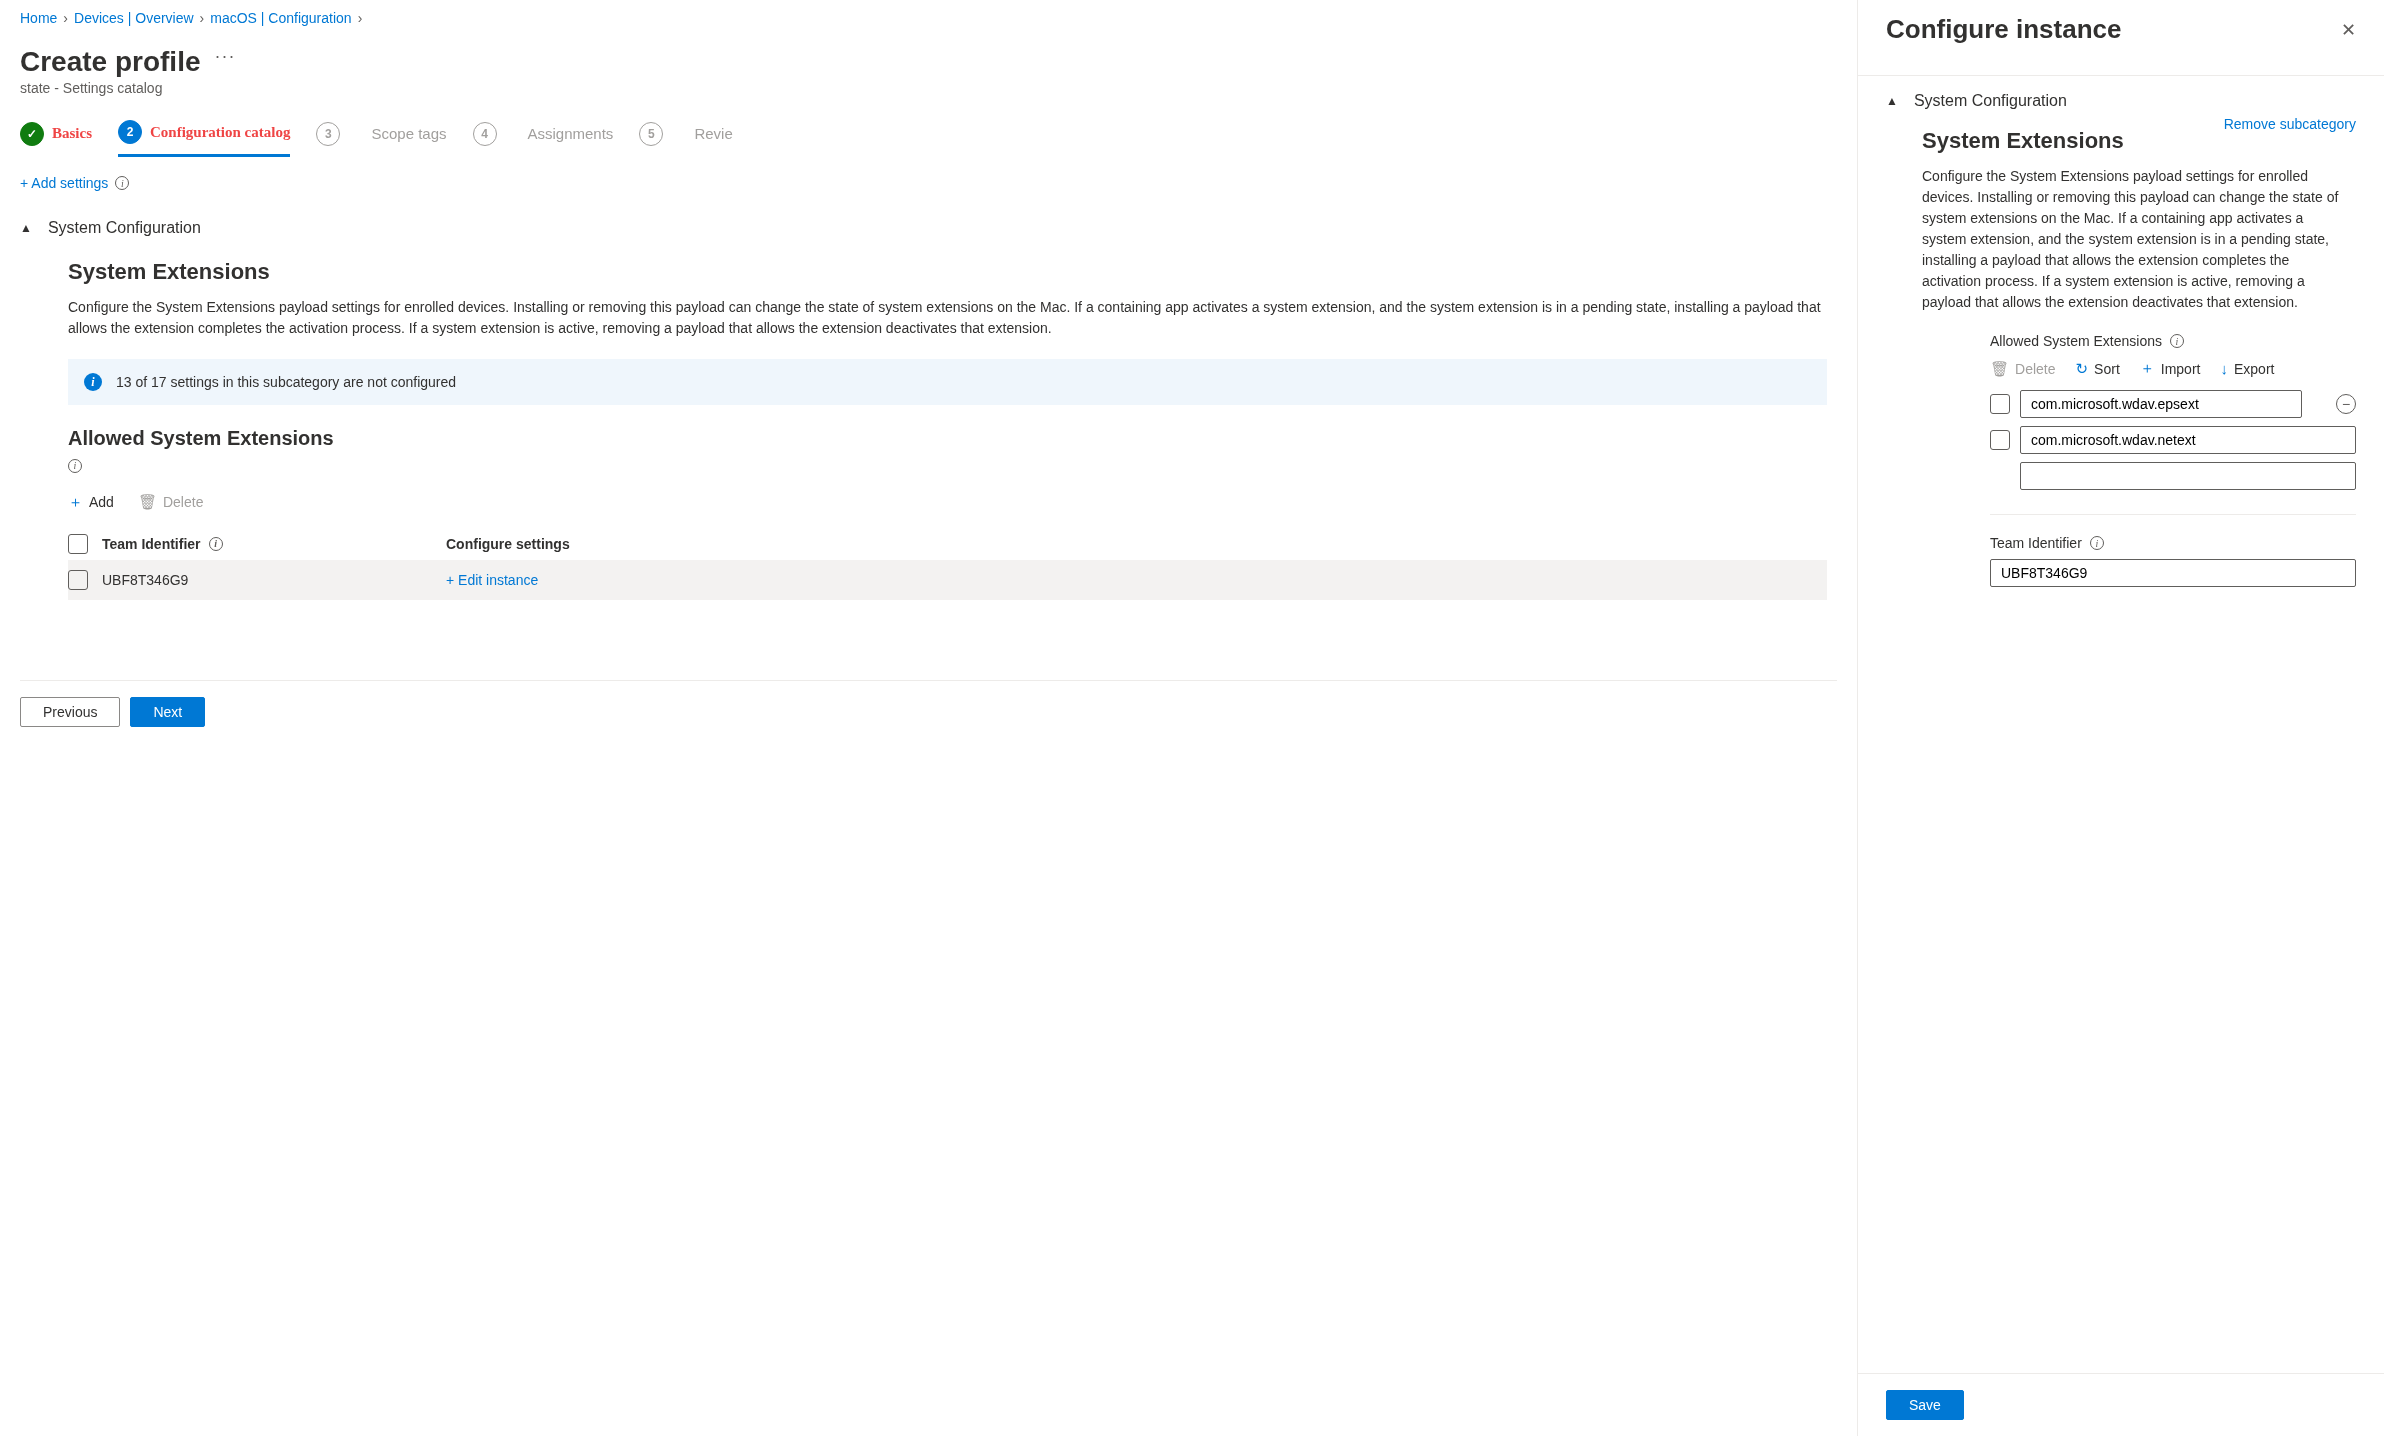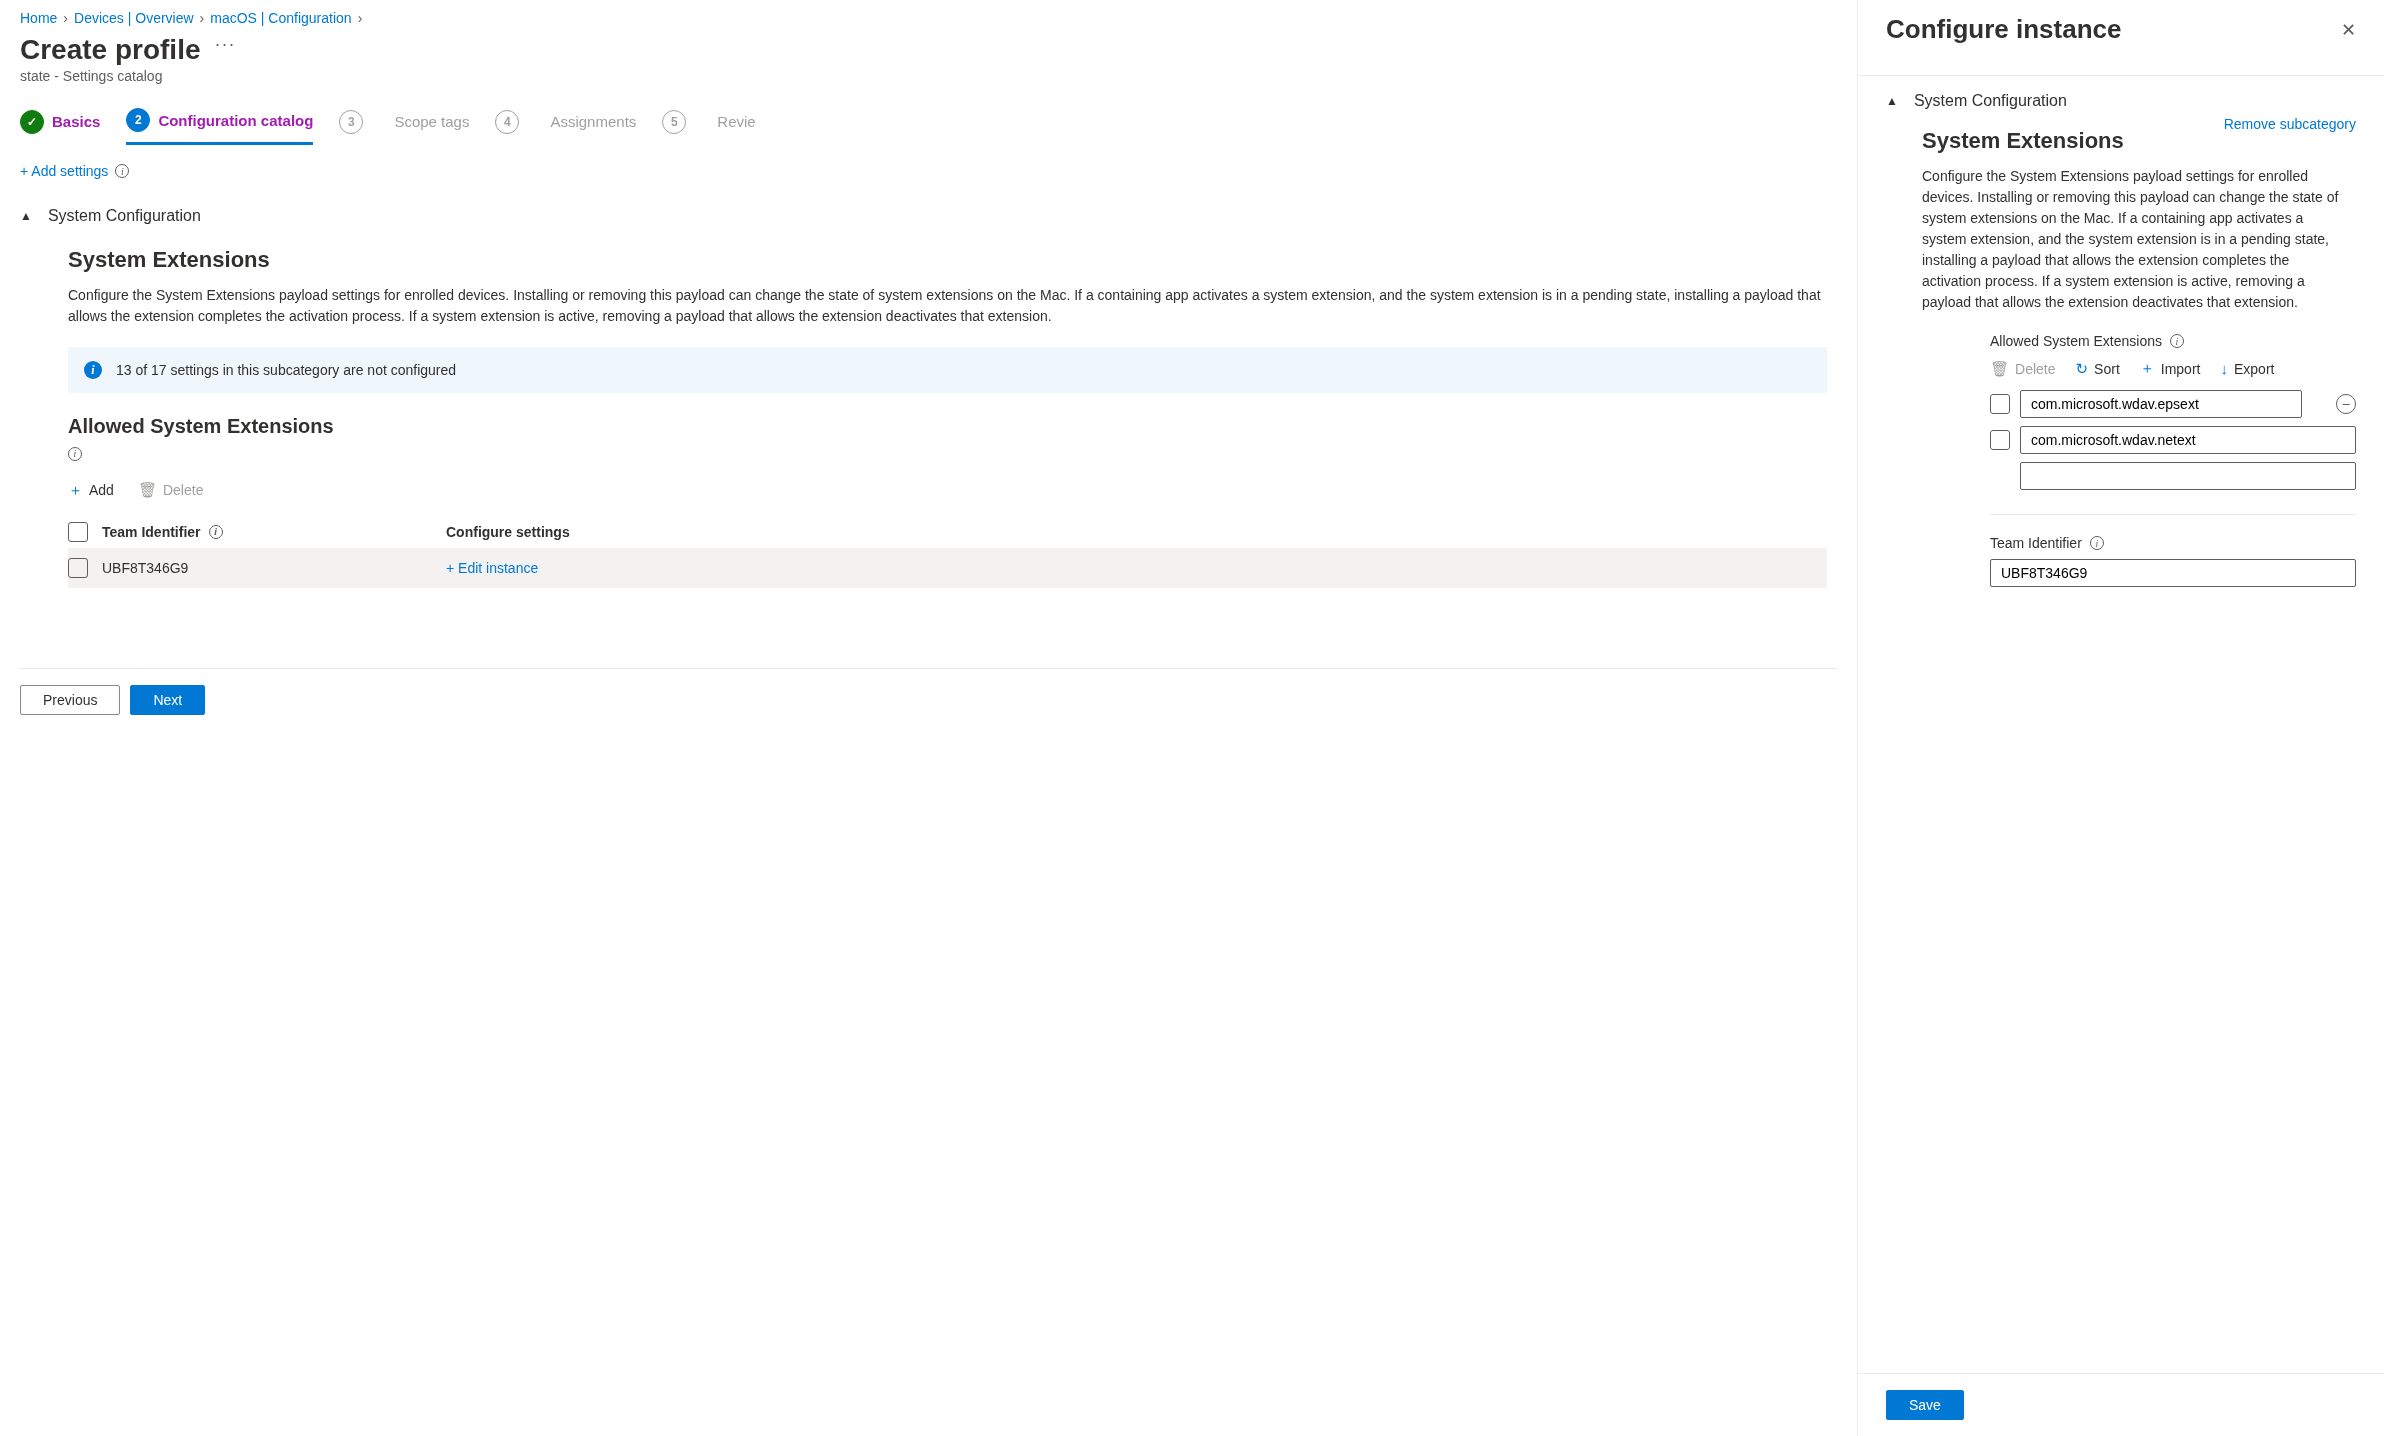--- a/index.html
+++ b/index.html
@@ -9,33 +9,33 @@
     .side-panel { width: 527px; border-left: 1px solid #edebe9; display: flex; flex-direction: column; background: #fff; }
     .side-panel-header { display: flex; justify-content: space-between; align-items: center; padding: 14px 28px 14px 28px; }
     .side-panel-title { font-size: 26px; font-weight: 600; }
     .side-panel-body { flex: 1; overflow-y: auto; padding: 0 28px; border-top: 1px solid #edebe9; margin-top: 16px; padding-top: 16px;}
     .side-panel-footer { padding: 16px 28px; border-top: 1px solid #edebe9;}
     
     .breadcrumb { display: flex; align-items: center; gap: 6px; padding-top: 10px; font-size: 14px; }
     .breadcrumb a { color: #0078d4; text-decoration: none; cursor: pointer; }
     .breadcrumb .sep { color: #605e5c; }
     
-    .page-title-row { display: flex; align-items: flex-start; gap: 14px; margin-top: 8px; }
+    .page-title-row { display: flex; align-items: flex-start; gap: 14px; margin-top: 20px; }
     .page-title { font-size: 28px; font-weight: 600; }
     .ellipsis { font-size: 18px; color: #605e5c; cursor: pointer; letter-spacing: 1px; }
     .page-subtitle { color: #605e5c; font-size: 14px; margin-top: 2px; margin-bottom: 24px; }
     
     .wizard-steps { display: flex; align-items: center; gap: 26px; border-bottom: 0; margin-bottom: 18px; }
     .step { display: flex; align-items: center; gap: 8px; padding-bottom: 10px; cursor: pointer; }
     .step.active { border-bottom: 3px solid #0078d4; }
     .step-circle { width: 24px; height: 24px; border-radius: 50%; display: flex; align-items: center; justify-content: center; font-size: 12px; font-weight: 600; border: 1px solid #a19f9d; color: #a19f9d; }
     .step.done .step-circle { background: #107c10; border-color: #107c10; color: #fff; }
     .step.active .step-circle { background: #0078d4; border-color: #0078d4; color: #fff; }
     .step-label { font-size: 15px; }
-    .step.done .step-label, .step.active .step-label { font-weight: 600; color: #a21caf; }
+    .step.done .step-label, .step.active .step-label { font-weight: 600; color: #ef4444; font-family: Liberation Serif, serif; }
     .step.pending .step-label { color: #a19f9d; margin-left: 23px; }
     
     .link-btn { color: #0078d4; cursor: pointer; display: inline-flex; align-items: center; gap: 6px; font-size: 14px; }
     .info-icon { width: 14px; height: 14px; border: 1px solid #605e5c; border-radius: 50%; display: inline-flex; align-items: center; justify-content: center; font-size: 10px; color: #605e5c; font-style: italic; font-family: serif; }
     
     .section-header { display: flex; align-items: center; gap: 16px; margin-top: 28px; font-size: 16px; cursor: pointer; }
     .chevron { font-size: 12px; }
     
     .subsection { padding-left: 48px; padding-right: 10px; }
     .subsection-title { font-size: 22px; font-weight: 600; margin-top: 22px; margin-bottom: 12px; }

